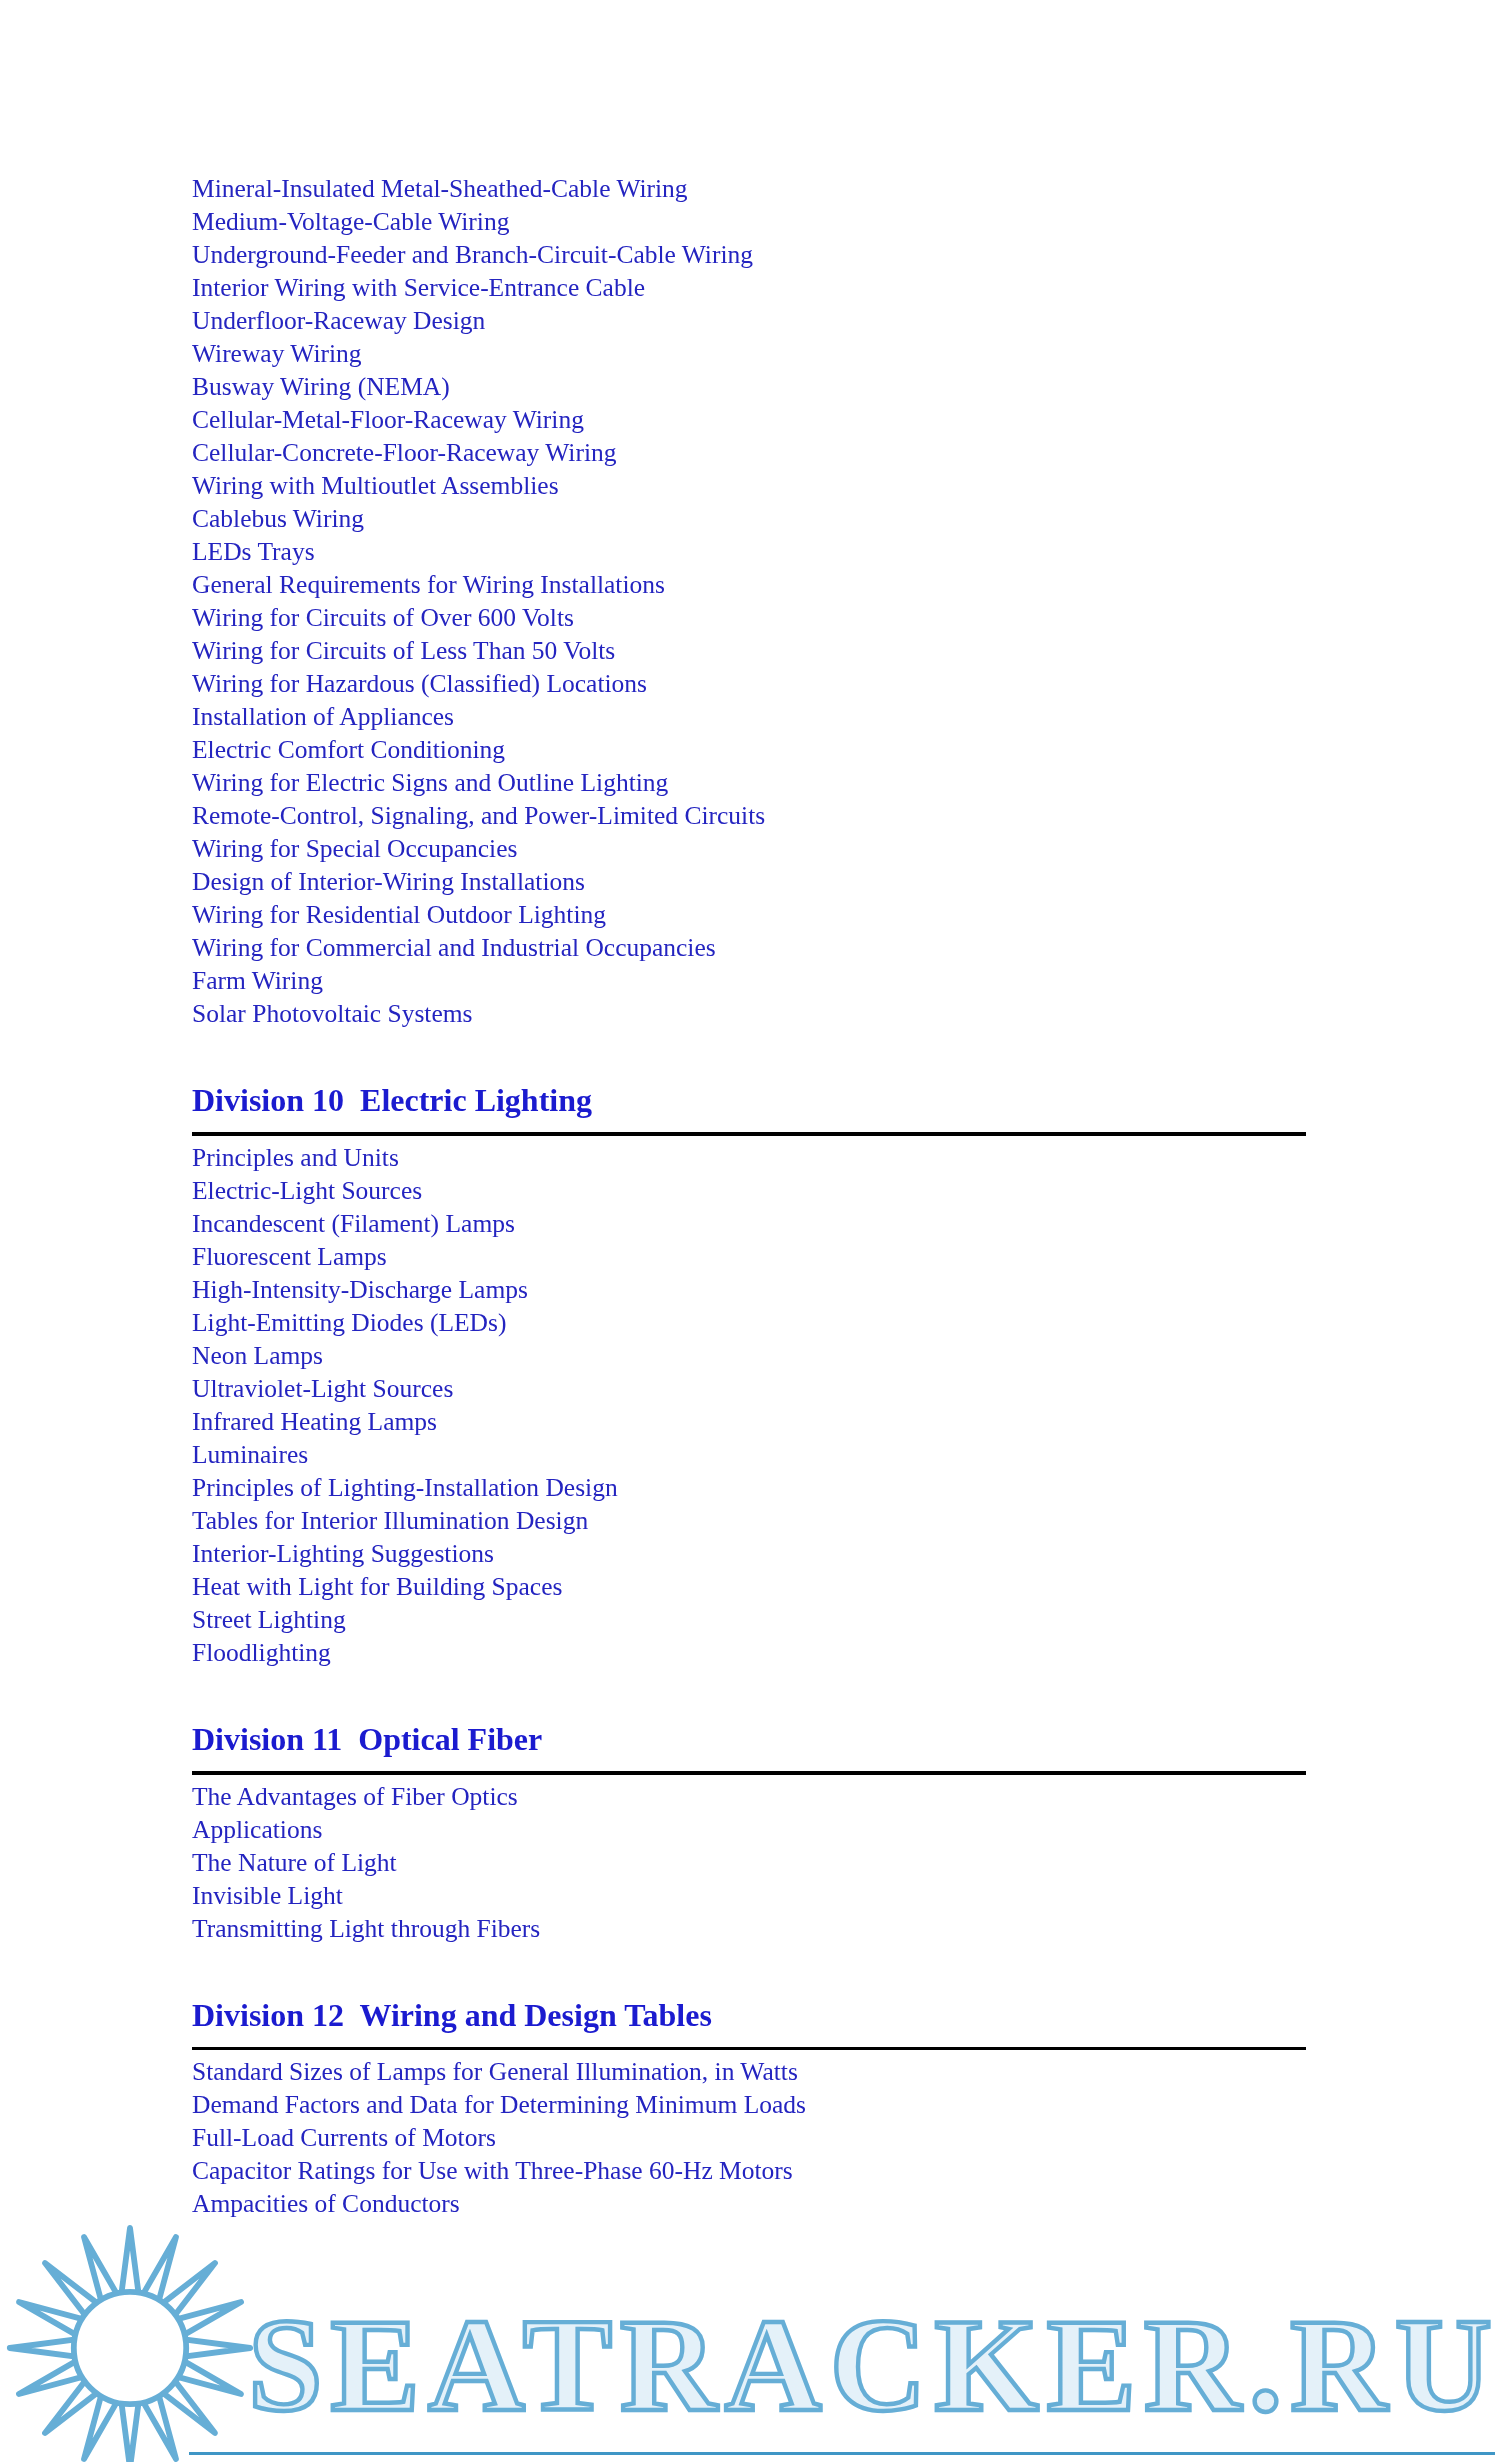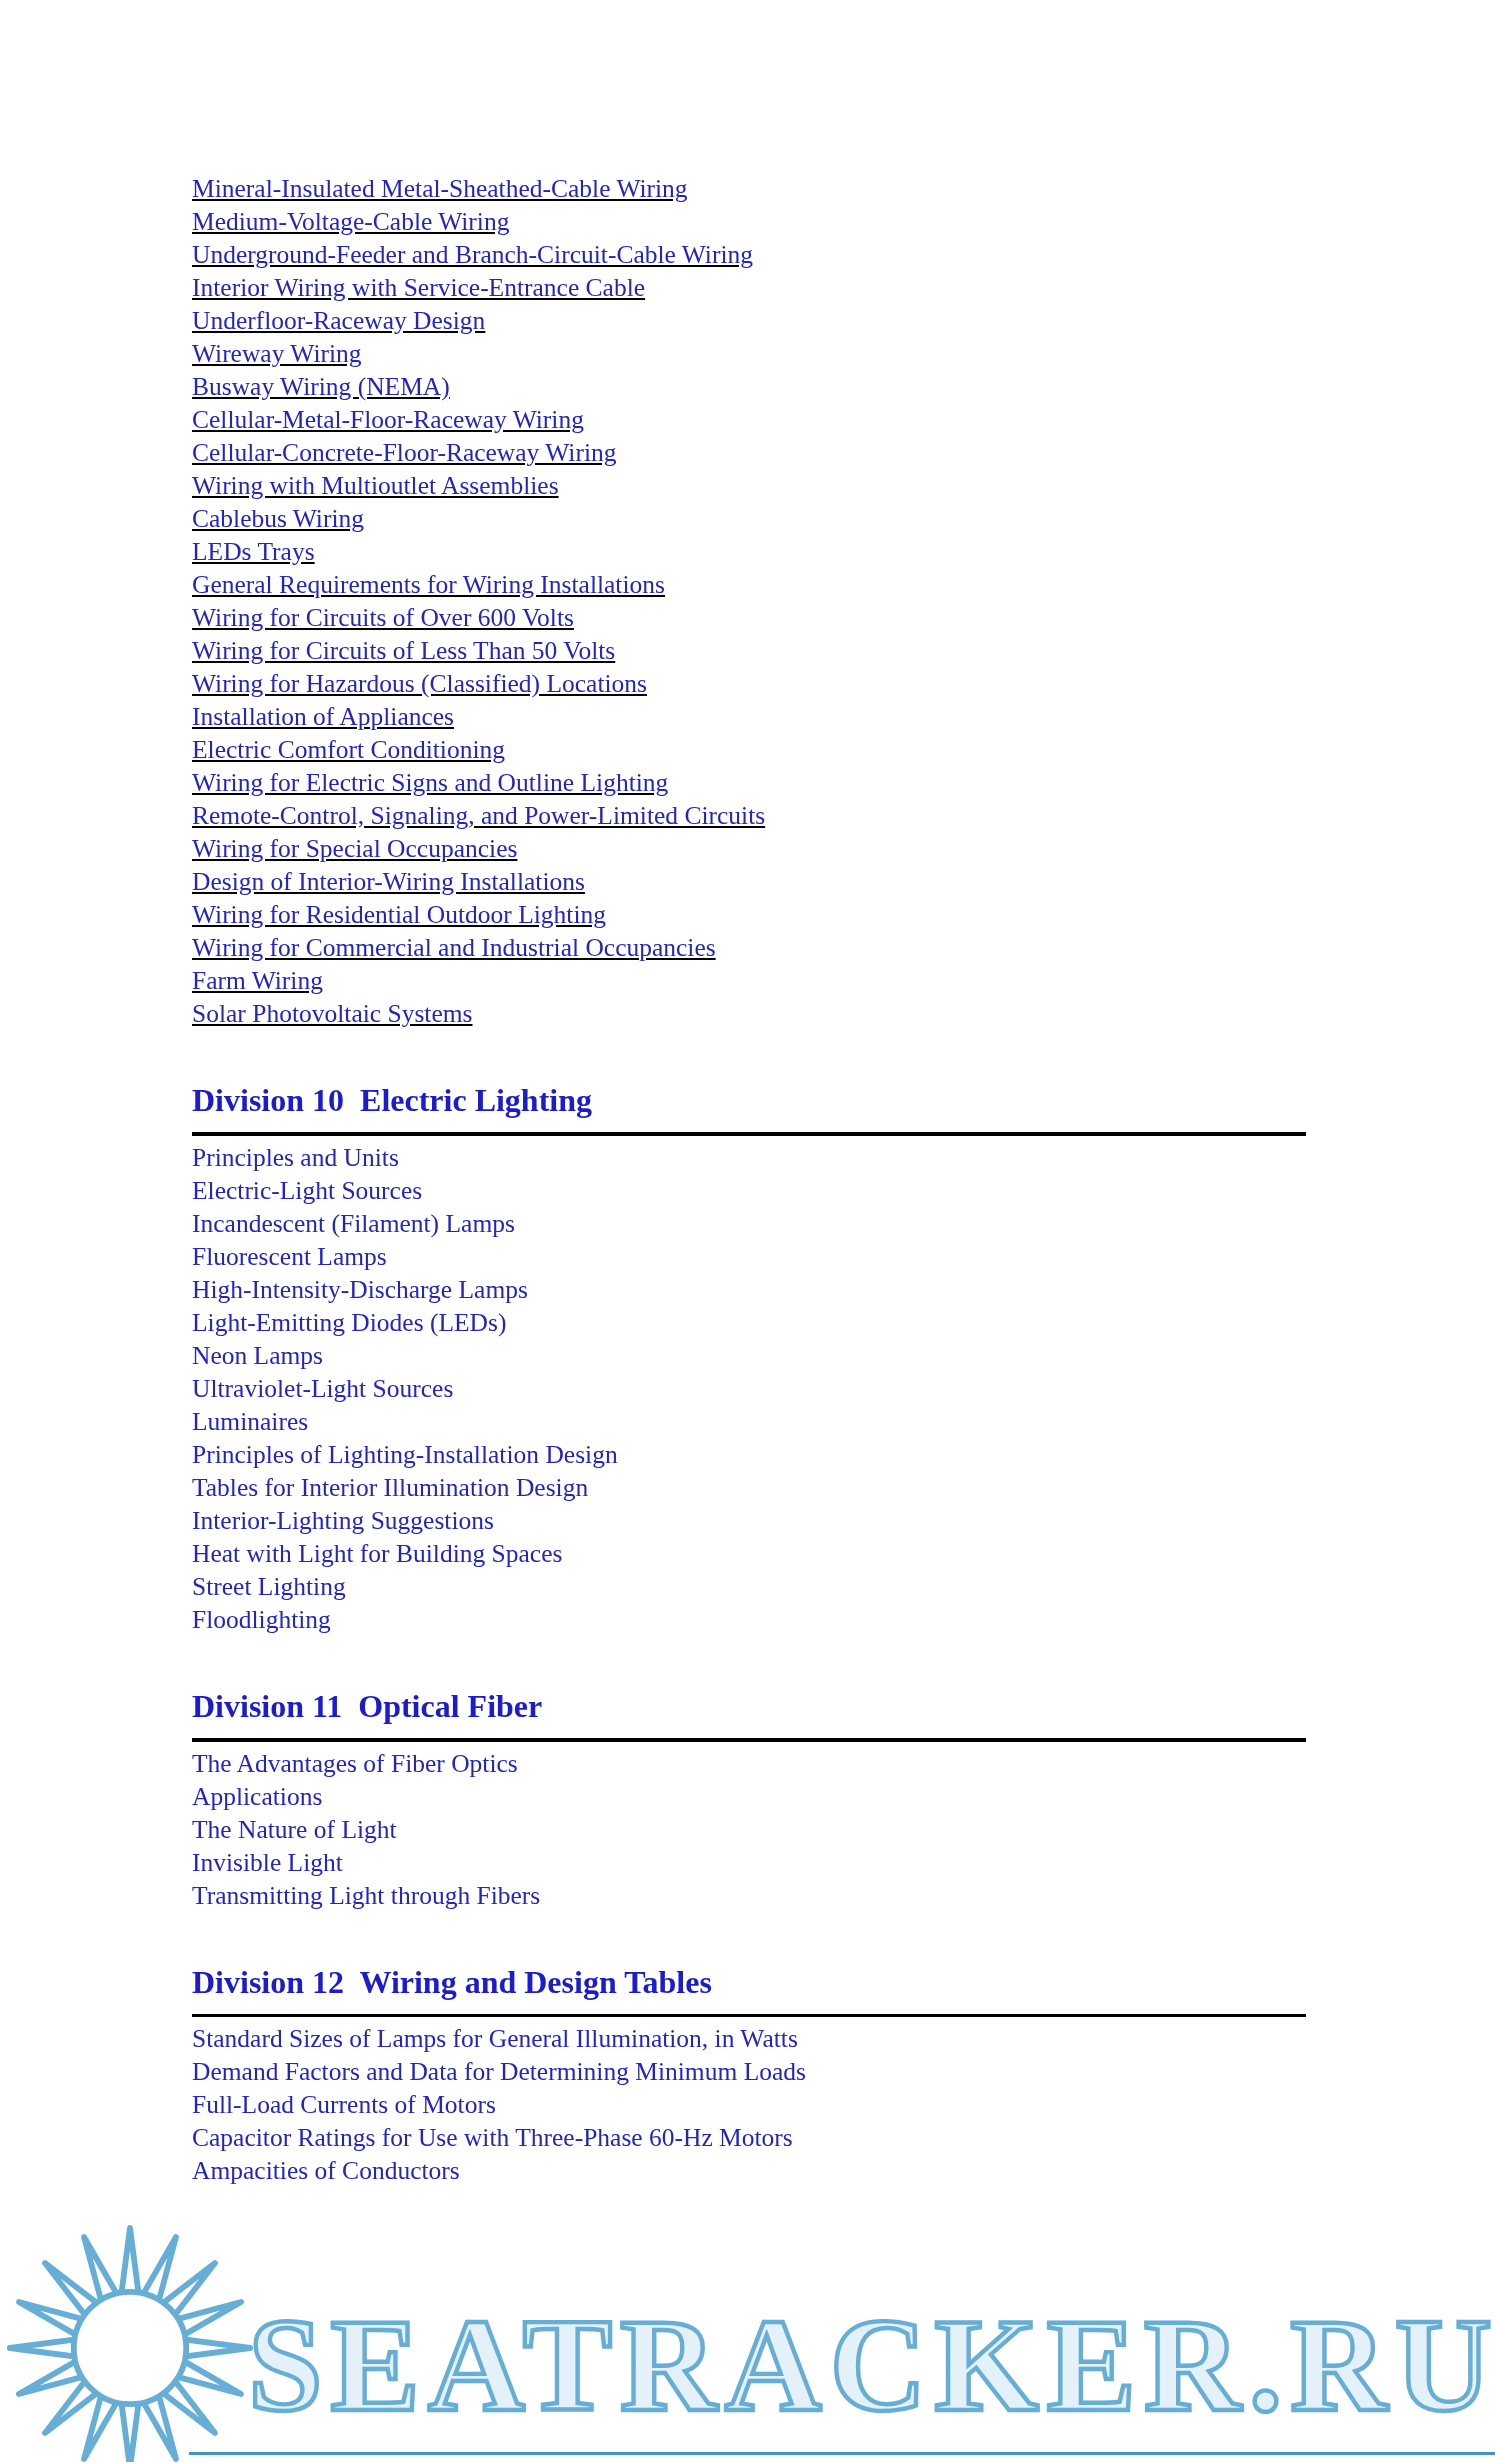--- a/index.html
+++ b/index.html
@@ -41,21 +41,21 @@
   }
   .heading-rule{
     height:3.5px;
     background:var(--rule-black);
     width:1114px;
     margin-top:12.3px;
   }
   .toc-list{
     margin-top:5px;
   }
-  .toc-section:first-child .toc-list{margin-top:0;text-decoration:underline;}
+  .toc-section:first-child .toc-list{margin-top:0;}
   .watermark{
     position:absolute;
     left:0;
     bottom:0;
     width:100%;
     height:264px;
     pointer-events:none;
   }
   .sun-logo{
     position:absolute;
@@ -128,20 +128,21 @@
         <div class="heading-rule"></div>
         <div class="toc-list">
           <div class="toc-item">Principles and Units</div>
           <div class="toc-item">Electric-Light Sources</div>
           <div class="toc-item">Incandescent (Filament) Lamps</div>
           <div class="toc-item">Fluorescent Lamps</div>
           <div class="toc-item">High-Intensity-Discharge Lamps</div>
           <div class="toc-item">Light-Emitting Diodes (LEDs)</div>
           <div class="toc-item">Neon Lamps</div>
           <div class="toc-item">Ultraviolet-Light Sources</div>
+          <div class="toc-item">Infrared Heating Lamps</div>
           <div class="toc-item">Luminaires</div>
           <div class="toc-item">Principles of Lighting-Installation Design</div>
           <div class="toc-item">Tables for Interior Illumination Design</div>
           <div class="toc-item">Interior-Lighting Suggestions</div>
           <div class="toc-item">Heat with Light for Building Spaces</div>
           <div class="toc-item">Street Lighting</div>
           <div class="toc-item">Floodlighting</div>
         </div>
       </section>
       <section class="toc-section">

